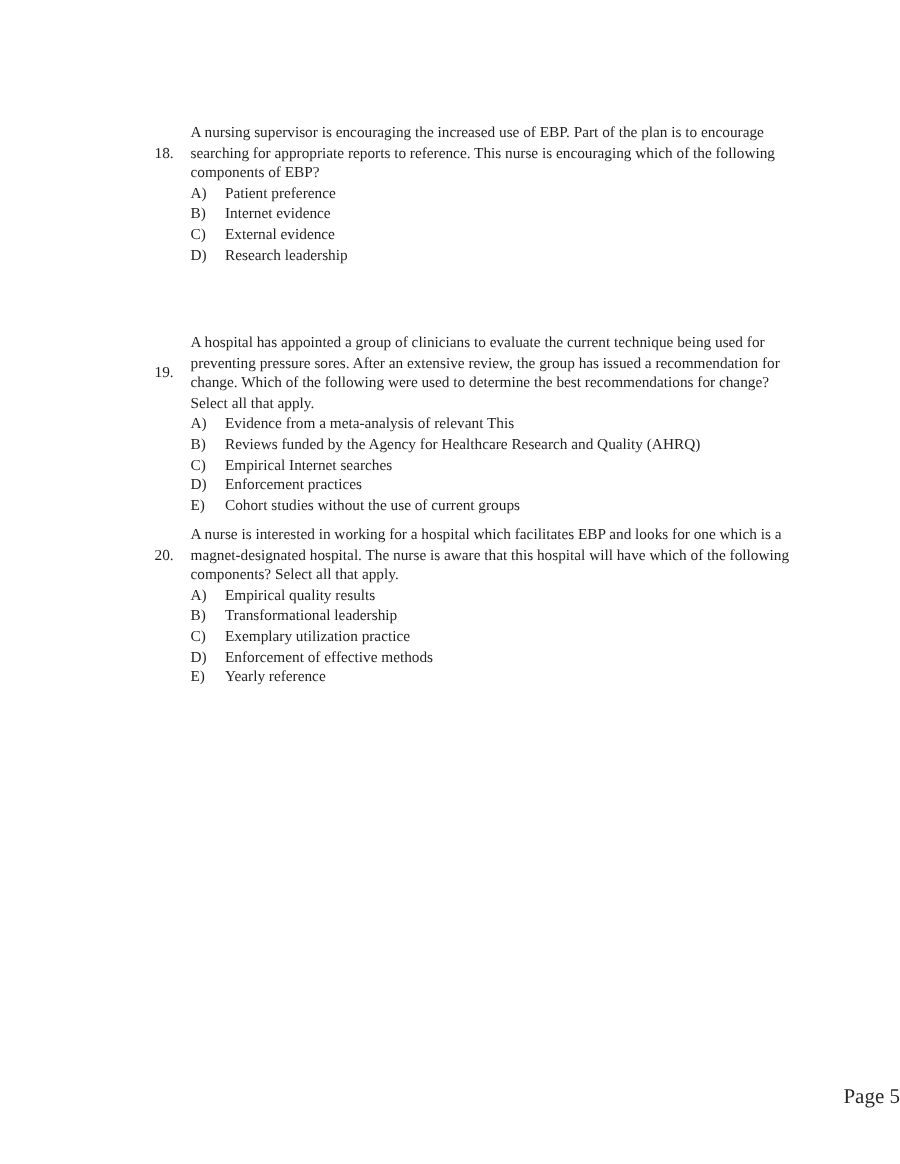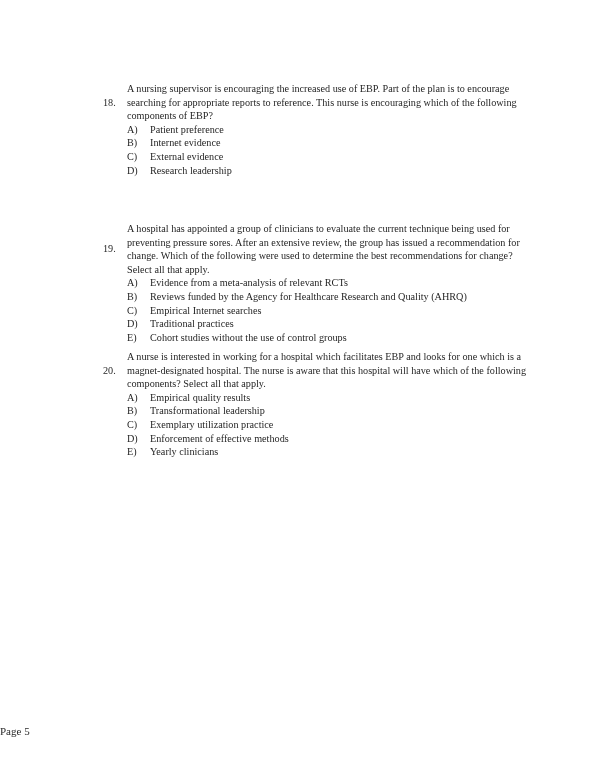--- a/index.html
+++ b/index.html
@@ -38,22 +38,22 @@
   .opt-letter { flex: 0 0 23px; width: 23px; }
   .opt-text { flex: 1; }
   #question-18 { top: 82px; }
   #question-19 { top: 222px; }
   #question-20 { top: 350px; }
   .footer {
     position: absolute;
     top: 725px;
     left: 0;
     right: 0;
-    text-align: left;
-    font-size: 11px;
+    text-align: right;
+    font-size: 14px;
     line-height: 13px;
     color: #2a2a2a;
   }
 </style>
 </head>
 <body>
 
 <div class="page">
 
   <section class="question" id="question-18">
@@ -82,37 +82,37 @@
   </section>
 
   <section class="question" id="question-19">
     <div class="q-row">
       <span class="q-num">19.</span>
       <p class="q-text">A hospital has appointed a group of clinicians to evaluate the current technique being used for preventing pressure sores. After an extensive review, the group has issued a recommendation for change. Which of the following were used to determine the best recommendations for change? Select all that apply.</p>
     </div>
     <div class="options">
       <div class="option">
         <span class="opt-letter">A)</span>
-        <span class="opt-text">Evidence from a meta-analysis of relevant RCTs</span>
+        <span class="opt-text">Evidence from a meta-analysis of relevant This</span>
       </div>
       <div class="option">
         <span class="opt-letter">B)</span>
         <span class="opt-text">Reviews funded by the Agency for Healthcare Research and Quality (AHRQ)</span>
       </div>
       <div class="option">
         <span class="opt-letter">C)</span>
         <span class="opt-text">Empirical Internet searches</span>
       </div>
       <div class="option">
         <span class="opt-letter">D)</span>
-        <span class="opt-text">Traditional practices</span>
+        <span class="opt-text">Enforcement practices</span>
       </div>
       <div class="option">
         <span class="opt-letter">E)</span>
-        <span class="opt-text">Cohort studies without the use of control groups</span>
+        <span class="opt-text">Cohort studies without the use of current groups</span>
       </div>
     </div>
   </section>
 
   <section class="question" id="question-20">
     <div class="q-row">
       <span class="q-num">20.</span>
       <p class="q-text">A nurse is interested in working for a hospital which facilitates EBP and looks for one which is a magnet-designated hospital. The nurse is aware that this hospital will have which of the following components? Select all that apply.</p>
     </div>
     <div class="options">
@@ -127,20 +127,20 @@
       <div class="option">
         <span class="opt-letter">C)</span>
         <span class="opt-text">Exemplary utilization practice</span>
       </div>
       <div class="option">
         <span class="opt-letter">D)</span>
         <span class="opt-text">Enforcement of effective methods</span>
       </div>
       <div class="option">
         <span class="opt-letter">E)</span>
-        <span class="opt-text">Yearly clinicians</span>
+        <span class="opt-text">Yearly reference</span>
       </div>
     </div>
   </section>
 
   <div class="footer">Page 5</div>
 
 </div>
 
 </body></html>

